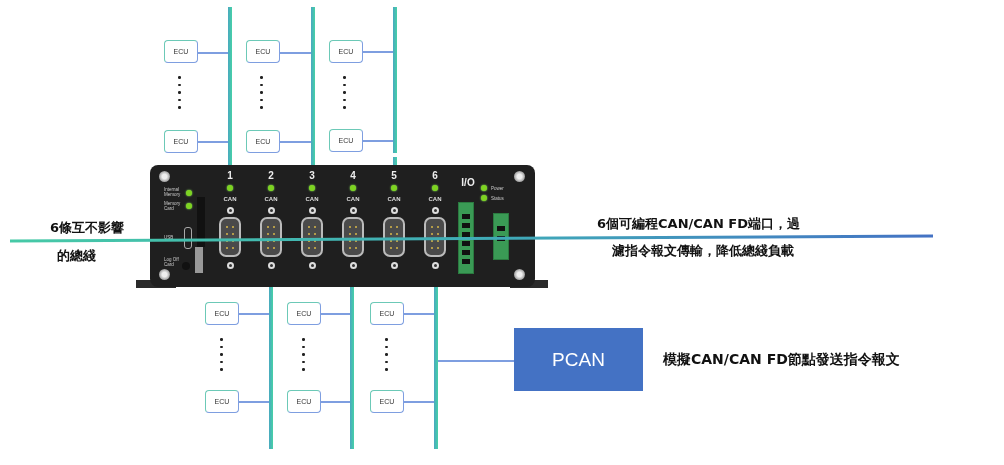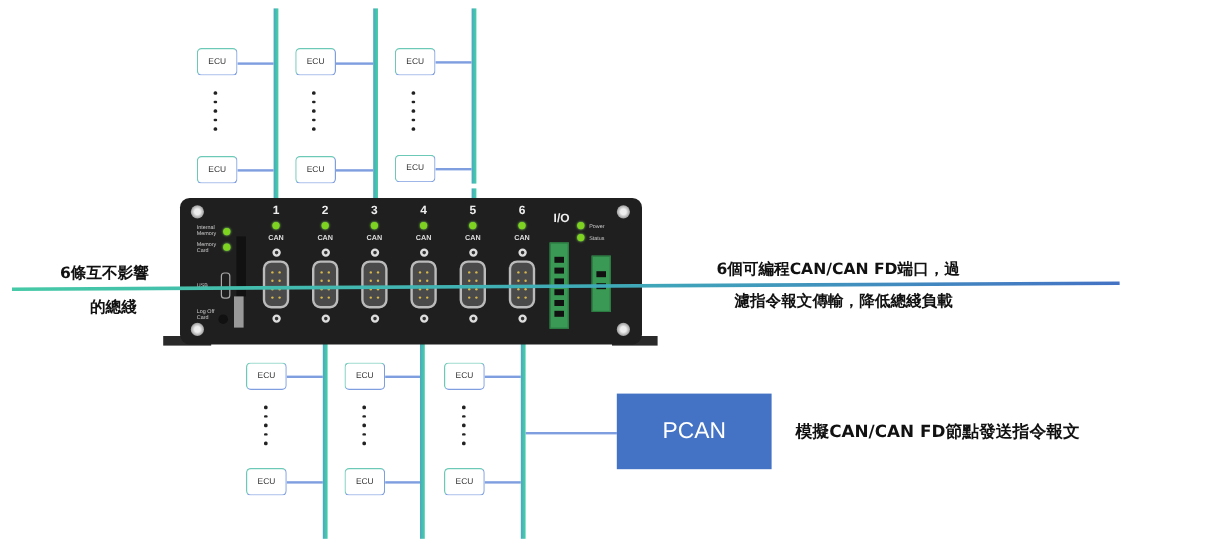--- a/index.html
+++ b/index.html
@@ -260,15 +260,15 @@
     <linearGradient id="bb" x1="0" x2="1" y1="0" y2="0">
       <stop offset="0" stop-color="#46c9a6"></stop>
       <stop offset="0.55" stop-color="#3fa9b8"></stop>
       <stop offset="1" stop-color="#4472c4"></stop>
     </linearGradient>
   </defs>
   <line x1="10" y1="11" x2="933" y2="6" stroke="url(#bb)" stroke-width="3"></line>
 </svg>
 
 <div class="label" style="left:50px;top:219px;">6條互不影響</div>
-<div class="label" style="left:75px;top:247px;">的總綫</div>
+<div class="label" style="left:57px;top:247px;">的總綫</div>
 <div class="label" style="left:597px;top:215px;">6個可編程CAN/CAN FD端口，過</div>
 <div class="label" style="left:612px;top:242px;">濾指令報文傳輸，降低總綫負載</div>
 
 </body></html>

